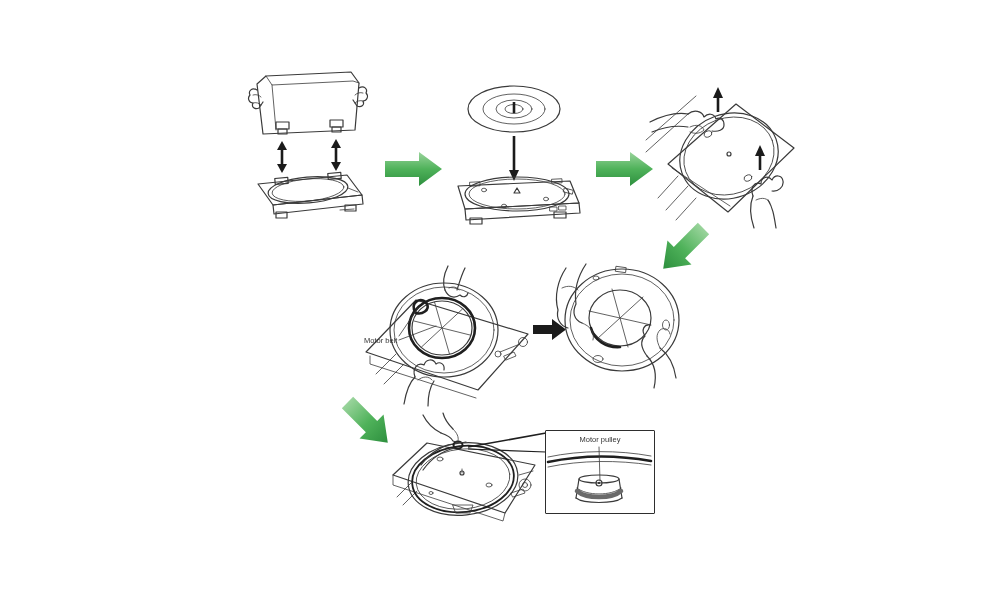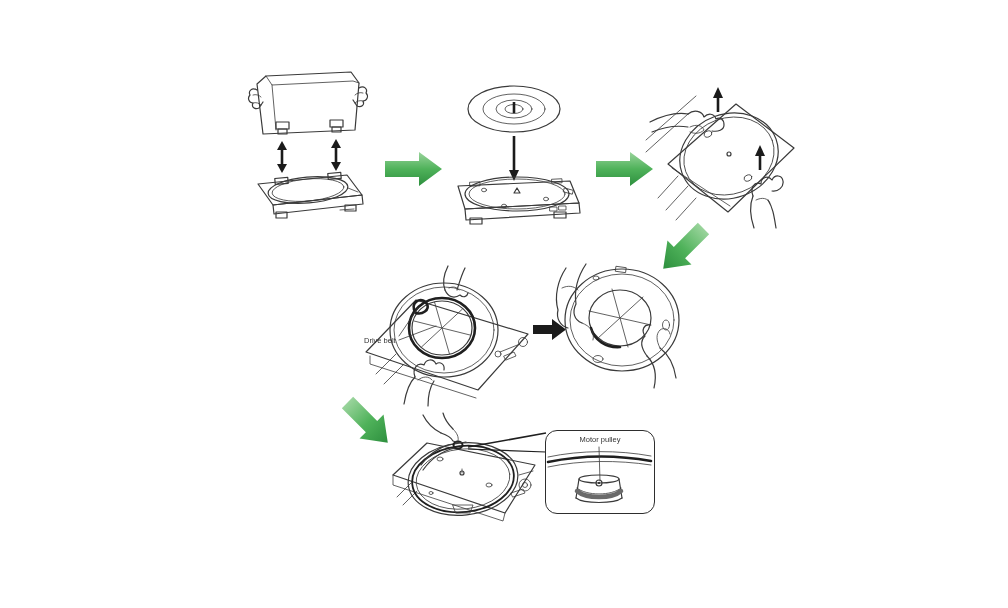--- a/index.html
+++ b/index.html
@@ -16,21 +16,21 @@
   .blkln{fill:none;stroke:#1b1b1b;stroke-width:2.6;stroke-linecap:butt;}
   .grn{fill:url(#gg);}
   .grn2{fill:url(#gg2);}
   .rot45{transform:rotate(45deg);transform-origin:50% 50%;}
   .rot135{transform:rotate(135deg);transform-origin:50% 50%;}
   .small-label{
     position:absolute;font-size:7.5px;color:#333;letter-spacing:0px;white-space:nowrap;
   }
   #inset-box{
     position:absolute;left:545px;top:430px;width:110px;height:84px;
-    border:1.6px solid #2e2e2e;border-radius:12px;background:#fff;box-sizing:border-box;
+    border:1.6px solid #2e2e2e;border-radius:1px;background:#fff;box-sizing:border-box;
   }
   #inset-box .small-label{
     position:absolute;left:0;right:0;top:4px;text-align:center;
   }
 </style>
 </head>
 <body>
 
 <div id="canvas">
 
@@ -207,21 +207,21 @@
       <path class="ln" d="M52,148 C54,136 57,127 63,121"></path>
       <path class="ln" d="M76,150 C76,139 78,131 82,125"></path>
       <path class="ln" d="M63,121 C60,113 65,106 72,109 C74,103 81,102 84,108 C88,105 93,108 92,114"></path>
       <path class="lnt" d="M66,124 C71,120 77,120 80,124"></path>
     </g>
     <g>
       <path class="lnt" d="M47,80 L66,52 M47,84 L84,70"></path>
     </g>
   </svg>
 
-  <span class="small-label" style="left:364px;top:336px;">Drive belt</span>
+  <span class="small-label" style="left:364px;top:336px;">Motor belt</span>
 
   <svg class="abs" style="left:533px;top:318px;" width="34" height="23" viewBox="0 0 34 23">
     <polygon class="blk" points="0,7 19,7 19,1 33,11.5 19,22 19,16 0,16"></polygon>
   </svg>
 
   <svg class="abs" style="left:538px;top:252px;" width="152" height="144" viewBox="0 0 152 144">
     <g>
       <ellipse class="ln" cx="84" cy="68" rx="57" ry="51"></ellipse>
       <ellipse class="lnt" cx="84" cy="68" rx="52" ry="46"></ellipse>
       <ellipse class="ln" cx="82" cy="66" rx="31" ry="28"></ellipse>

